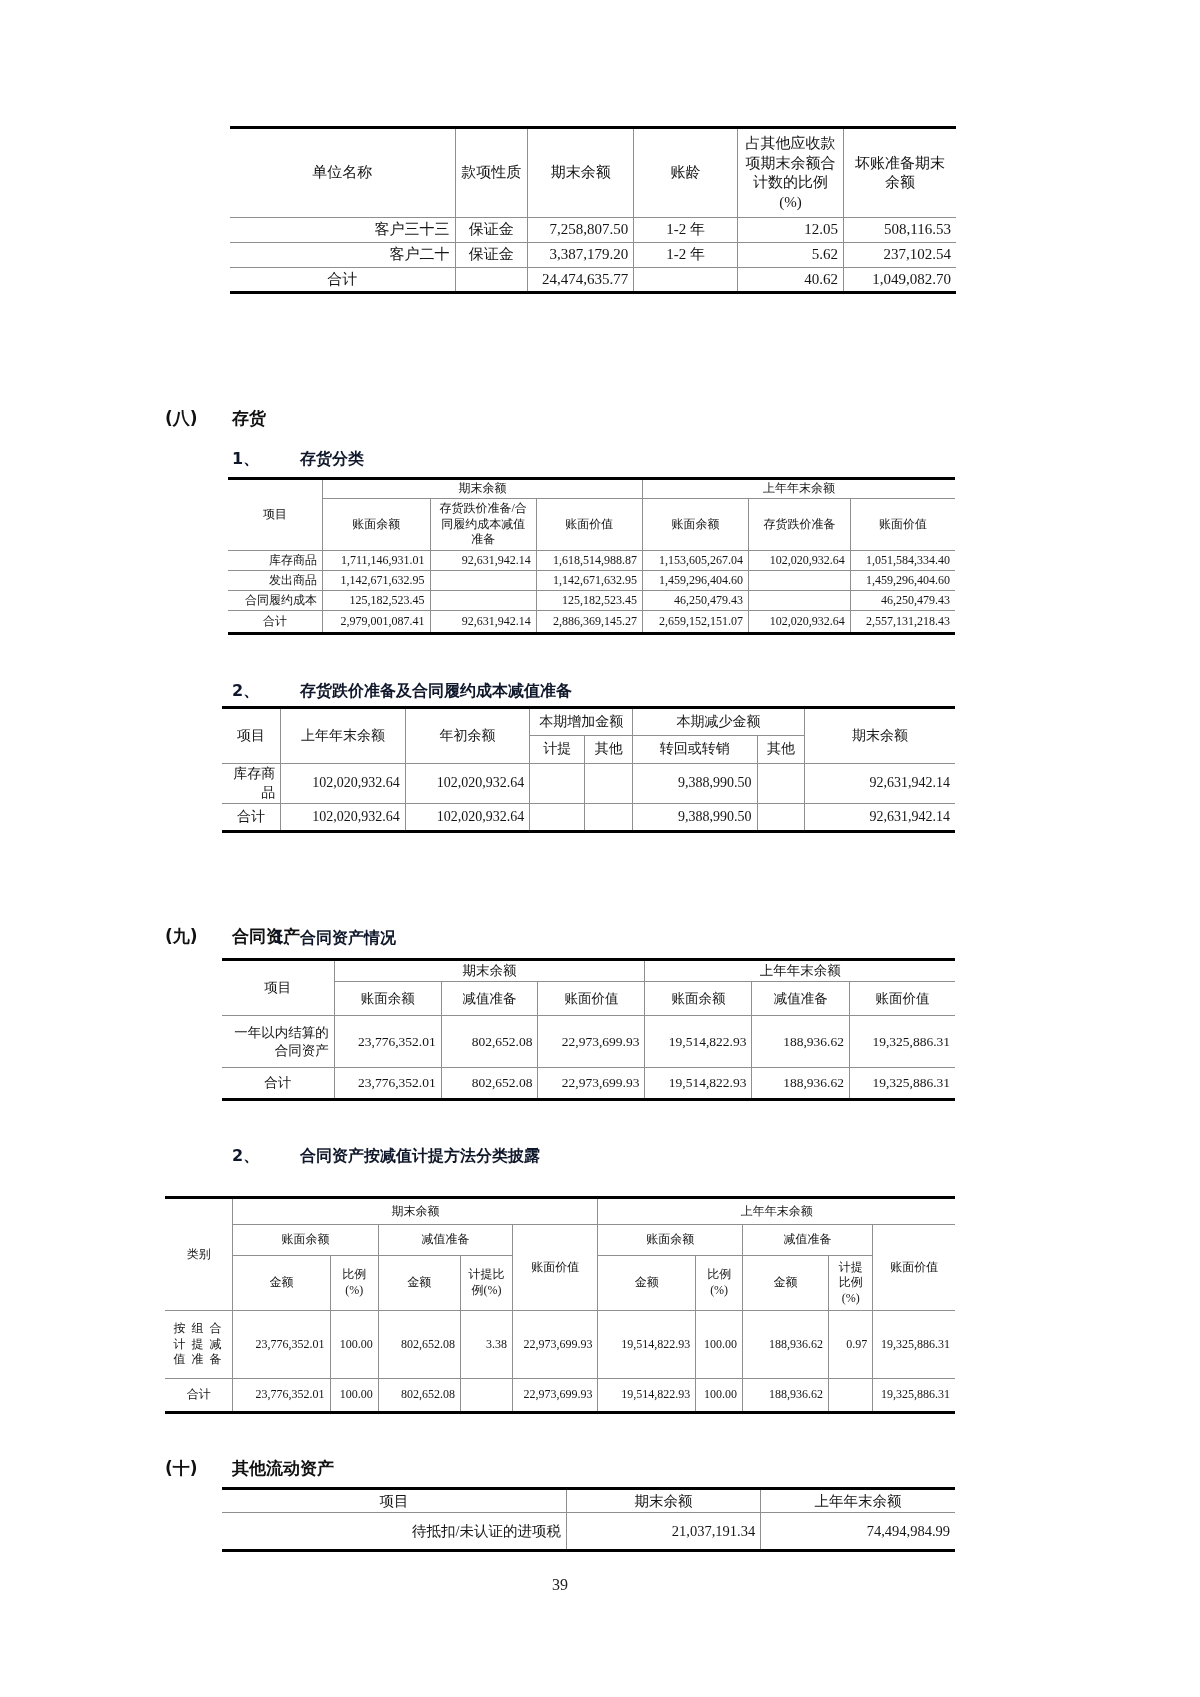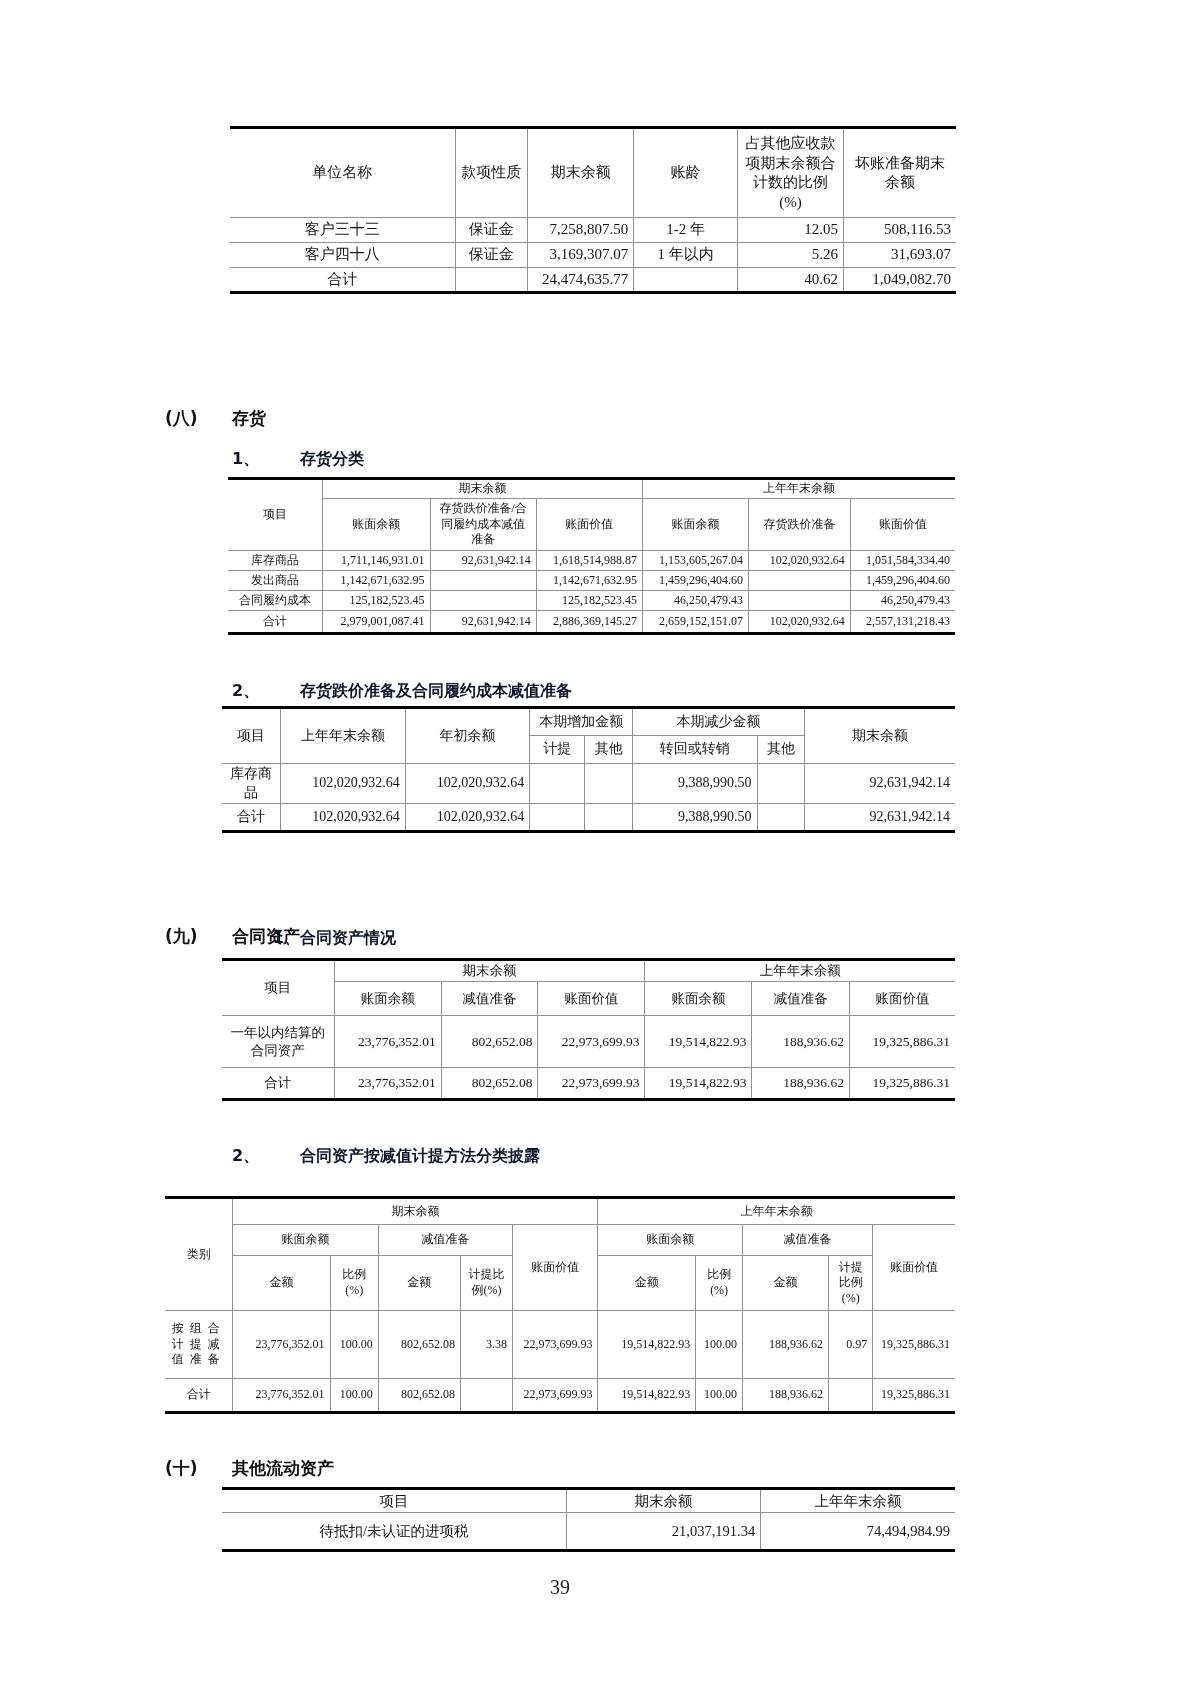--- a/index.html
+++ b/index.html
@@ -22,28 +22,28 @@
   .tbl {
     border-collapse:collapse; table-layout:fixed; width:100%;
     border-top:3px solid #000; border-bottom:3px solid #000;
     border-left:hidden; border-right:hidden;
   }
   .tbl th, .tbl td {
     border:1px solid #8f8f8f; font-weight:normal; padding:1px 5px;
     line-height:1.3; vertical-align:middle; overflow:hidden; color:#151515;
   }
   .tbl th { text-align:center; }
-  .l { text-align:center; } .c { text-align:center; } .r { text-align:right; }
+  .l { text-align:right; } .c { text-align:center; } .r { text-align:right; }
   .f15 { font-size:15px; } .f14 { font-size:14px; } .f135 { font-size:13.5px; }
   .f12 { font-size:12px; } .f145 { font-size:14.5px; }
   .pad-narrow { padding:1px 12px; }
   .dist { letter-spacing:6px; }
   .pageno {
     position:absolute; left:165px; width:790px; top:1576px;
-    text-align:center; font-size:20px; color:#222;
+    text-align:center; font-size:16px; color:#222;
   }
 </style>
 </head>
 <body>
 
 <div class="page">
 
   <div class="twrap f15" style="left:230px; top:126px; width:726px;">
     <table class="tbl">
       <colgroup>
@@ -67,26 +67,26 @@
       <tbody>
         <tr style="height:25px">
           <td class="l">客户三十三</td>
           <td class="c">保证金</td>
           <td class="r">7,258,807.50</td>
           <td class="c">1-2 年</td>
           <td class="r">12.05</td>
           <td class="r">508,116.53</td>
         </tr>
         <tr style="height:25px">
-          <td class="l">客户四十八</td>
+          <td class="l">客户二十</td>
           <td class="c">保证金</td>
-          <td class="r">3,169,307.07</td>
-          <td class="c">1 年以内</td>
-          <td class="r">5.26</td>
-          <td class="r">31,693.07</td>
+          <td class="r">3,387,179.20</td>
+          <td class="c">1-2 年</td>
+          <td class="r">5.62</td>
+          <td class="r">237,102.54</td>
         </tr>
         <tr style="height:25px">
           <td class="c">合计</td>
           <td class="c"></td>
           <td class="r">24,474,635.77</td>
           <td class="c"></td>
           <td class="r">40.62</td>
           <td class="r">1,049,082.70</td>
         </tr>
       </tbody>

